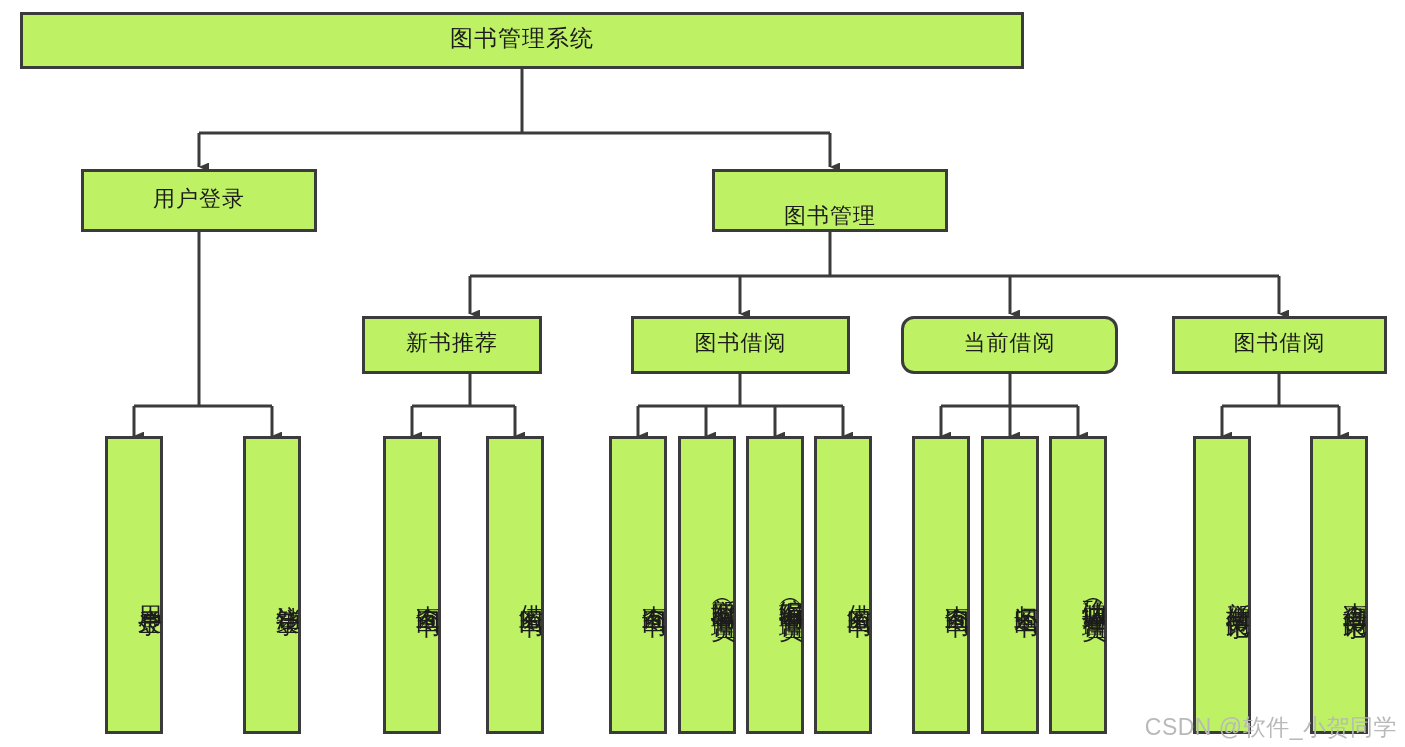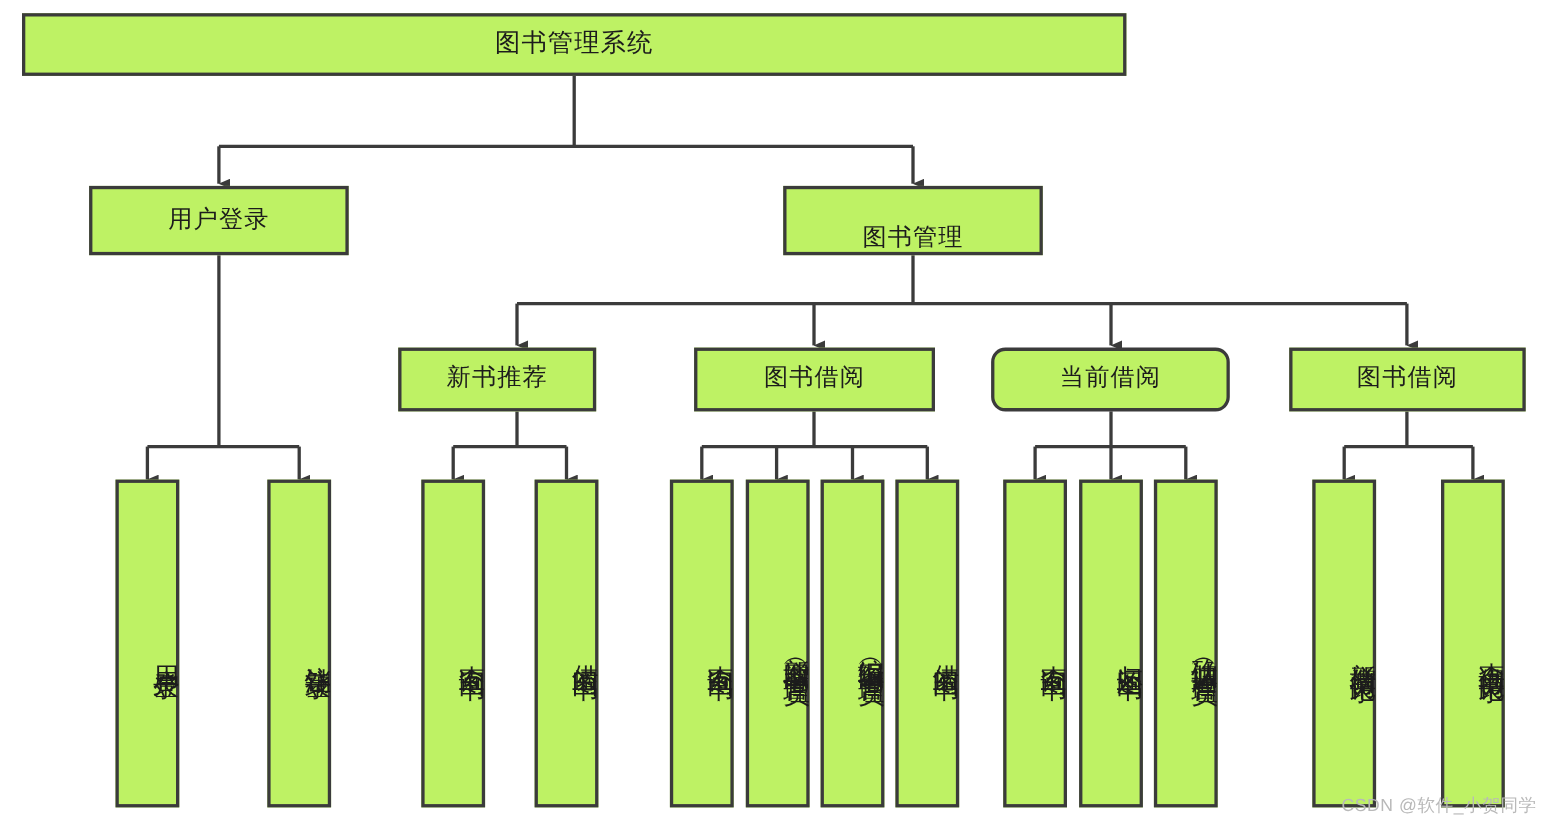--- a/index.html
+++ b/index.html
@@ -36,21 +36,21 @@
     justify-content:center;
   }
   .node.v .vtext{
     writing-mode:vertical-rl;
     text-orientation:upright;
     display:block;
   }
   #watermark{
     position:absolute;
     right:8px;bottom:4px;
-    font-size:16px;
+    font-size:23px;
     color:#b9b9b9;
     letter-spacing:0.5px;
     white-space:nowrap;
     pointer-events:none;
   }
 </style>
 </head>
 <body>
 
 <div id="diagram-root">

